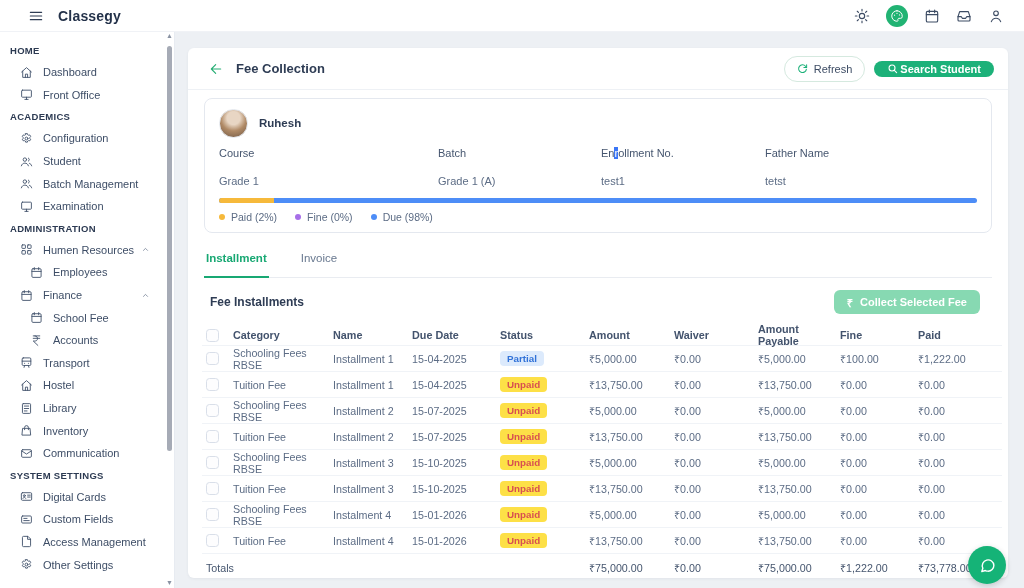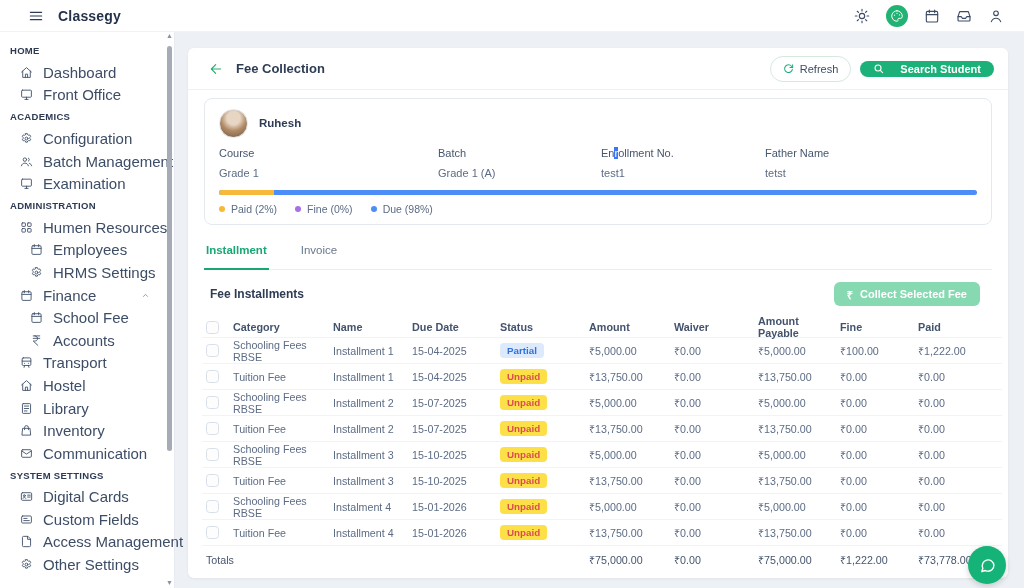--- a/index.html
+++ b/index.html
@@ -11,45 +11,45 @@
   .tb-ic { width:16px; height:16px; color:#3d4c64; cursor:pointer; display:flex;}
   .tb-round { width:22px; height:22px; border-radius:50%; background:#21b373; color:#fff; display:flex; align-items:center; justify-content:center; cursor:pointer;}
   .tb-round svg { width:14px; height:14px;}
   svg { display:block; width:100%; height:100%;}
 
   .sidebar { position:fixed; top:32px; left:0; bottom:0; width:175px; background:#fff; border-right:1px solid #e7ebf1; padding-top:8px; z-index:10;}
   .sb-section { height:21px; display:flex; align-items:center; padding-left:10px; font-size:9.5px; font-weight:700; color:#2c3a52; letter-spacing:.3px;}
   .sb-item, .sb-subitem { height:22.6px; display:flex; align-items:center; padding-left:20px; cursor:pointer; color:#3d4d66;}
   .sb-subitem { padding-left:30px;}
   .sb-ic { width:13px; height:13px; margin-right:10px; flex:0 0 13px; color:#44546d;}
-  .sb-lb { font-size:15px; color:#3d4d66; white-space:nowrap;text-align:center;}
+  .sb-lb { font-size:11px; color:#3d4d66; white-space:nowrap;text-align:center;}
   .sb-caret { width:9px; height:9px; margin-left:auto; margin-right:24px; color:#55657e;}
   .side-scroll-thumb { position:absolute; top:14px; right:2px; width:5px; height:405px; background:#a6abb6; border-radius:3px;}
   .side-scroll-up,.side-scroll-down{ position:absolute; right:1px; font-size:7px; color:#8a93a3;}
   .side-scroll-up{ top:0;} .side-scroll-down{ bottom:2px;}
 
   .content { position:fixed; top:32px; left:175px; right:0; bottom:0; padding:16px 16px 10px 13px;}
   .card { background:#fff; border-radius:6px; height:530px; box-shadow:0 1px 3px rgba(40,50,70,.06); position:relative; overflow:hidden;}
 
   .card-header { height:42px; display:flex; align-items:center; padding:0 14px 0 20px; border-bottom:1px solid #eef1f5;}
   .back-btn { width:16px; height:16px; color:#27ae74; cursor:pointer; flex:0 0 16px;}
   .page-title { margin-left:12px; font-size:13px; font-weight:700; color:#2e3c54;}
   .hdr-actions { margin-left:auto; display:flex; gap:9px; align-items:center;}
   .btn-refresh { height:23px; display:flex; align-items:center; gap:6px; padding:12px 12px; background:#fff; border:1px solid #d5e9df; border-radius:13px; font-size:11px; color:#3d4c64; cursor:pointer; font-family:inherit;}
   .btn-refresh .bic { width:11px; height:11px; color:#1cb179;}
-  .btn-search { height:16px; display:flex; align-items:center; gap:16px; padding:0 13px; background:#1cb179; border:none; border-radius:13px; font-size:11px; font-weight:600; color:#fff; cursor:pointer; font-family:inherit;}
+  .btn-search { height:16px; display:flex; align-items:center; gap:2px; padding:0 13px; background:#1cb179; border:none; border-radius:13px; font-size:11px; font-weight:600; color:#fff; cursor:pointer; font-family:inherit;}
   .btn-search .bic { width:11px; height:11px; color:#fff;}
 
   .student-box { margin:8px 16px 0; border:1px solid #e4e8ef; border-radius:8px; padding:9px 14px 9px;}
   .avatar-row { display:flex; align-items:center; gap:11px; height:30px;}
   .avatar { width:29px; height:29px; border-radius:50%; background:radial-gradient(circle at 50% 30%, #e8d6c4 0 28%, #b08a66 55%, #6f5743 100%); border:1px solid #e2e6ec;}
   .student-name { font-size:11.5px; font-weight:700; color:#2e3c54;}
   .fields { display:grid; grid-template-columns:219px 163px 164px 1fr; margin-top:9px;}
   .f-label { font-size:11px; color:#46566f;}
-  .f-value { font-size:11px; color:#5c6c85; margin-top:8px;}
+  .f-value { font-size:11px; color:#5c6c85; margin-top:16px;}
   .sel-char { background:#3b76f6; color:#fff;}
   .progress { margin-top:11px; height:5px; border-radius:3px; background:#4d8df7; overflow:hidden; display:flex;}
   .progress-paid { height:100%; background:#f6b93b;}
   .legend { display:flex; gap:18px; margin-top:8px; align-items:center;}
   .legend-item { display:flex; align-items:center; gap:6px; font-size:10.5px; color:#5c6c85;}
   .legend-dot { width:6px; height:6px; border-radius:50%;}
 
   .tabs { margin:15px 16px 0; display:flex; gap:30px; border-bottom:1px solid #e9ecf1;}
   .tab { padding:4px 2px 12px; font-size:11.5px; color:#68788f; cursor:pointer; border-bottom:2px solid transparent; margin-bottom:-1px;}
   .tab.active { color:#18a873; font-weight:600; border-bottom-color:#18a873;}
@@ -157,20 +157,30 @@
         <span class="sb-lb">Configuration</span>
       </div>
       <div class="sb-item">
         <span class="sb-ic">
           <svg viewBox="0 0 24 24" fill="none" stroke="currentColor" stroke-width="1.7" stroke-linecap="round" stroke-linejoin="round">
             <circle cx="9" cy="8.5" r="3.2"></circle>
             <path d="M2.5 20c1-3.4 3.4-5 6.5-5s5.5 1.6 6.5 5"></path>
             <path d="M15.5 5.7a3.2 3.2 0 010 5.6M17.5 15.4c2 .7 3.3 2.2 4 4.6"></path>
           </svg>
         </span>
+        <span class="sb-lb">Student</span>
+      </div>
+      <div class="sb-item">
+        <span class="sb-ic">
+          <svg viewBox="0 0 24 24" fill="none" stroke="currentColor" stroke-width="1.7" stroke-linecap="round" stroke-linejoin="round">
+            <circle cx="9" cy="8.5" r="3.2"></circle>
+            <path d="M2.5 20c1-3.4 3.4-5 6.5-5s5.5 1.6 6.5 5"></path>
+            <path d="M15.5 5.7a3.2 3.2 0 010 5.6M17.5 15.4c2 .7 3.3 2.2 4 4.6"></path>
+          </svg>
+        </span>
         <span class="sb-lb">Batch Management</span>
       </div>
       <div class="sb-item">
         <span class="sb-ic">
           <svg viewBox="0 0 24 24" fill="none" stroke="currentColor" stroke-width="1.7" stroke-linecap="round" stroke-linejoin="round">
             <rect x="3" y="4" width="18" height="13" rx="1.5"></rect>
             <path d="M9 21h6M12 17v4"></path>
           </svg>
         </span>
         <span class="sb-lb">Examination</span>
@@ -193,29 +203,20 @@
         </span>
       </div>
       <div class="sb-subitem">
         <span class="sb-ic">
           <svg viewBox="0 0 24 24" fill="none" stroke="currentColor" stroke-width="1.7" stroke-linecap="round" stroke-linejoin="round">
             <rect x="3.5" y="5" width="17" height="16" rx="2"></rect>
             <path d="M3.5 10h17M8 3v4M16 3v4"></path>
           </svg>
         </span>
         <span class="sb-lb">Employees</span>
-      </div>
-      <div class="sb-subitem">
-        <span class="sb-ic">
-          <svg viewBox="0 0 24 24" fill="none" stroke="currentColor" stroke-width="1.7" stroke-linecap="round" stroke-linejoin="round">
-            <path d="M10.3 3h3.4l.5 2.1a7 7 0 011.8 1l2-.7 1.7 2.9-1.5 1.5a7 7 0 010 2.1l1.5 1.5-1.7 2.9-2-.7a7 7 0 01-1.8 1l-.5 2.1h-3.4l-.5-2.1a7 7 0 01-1.8-1l-2 .7-1.7-2.9 1.5-1.5a7 7 0 010-2.1L4.3 8.3 6 5.4l2 .7a7 7 0 011.8-1z"></path>
-            <circle cx="12" cy="12" r="2.6"></circle>
-          </svg>
-        </span>
-        <span class="sb-lb">HRMS Settings</span>
       </div>
       <div class="sb-item">
         <span class="sb-ic">
           <svg viewBox="0 0 24 24" fill="none" stroke="currentColor" stroke-width="1.7" stroke-linecap="round" stroke-linejoin="round">
             <rect x="3.5" y="5" width="17" height="16" rx="2"></rect>
             <path d="M3.5 10h17M8 3v4M16 3v4"></path>
           </svg>
         </span>
         <span class="sb-lb">Finance</span>
         <span class="sb-caret">

